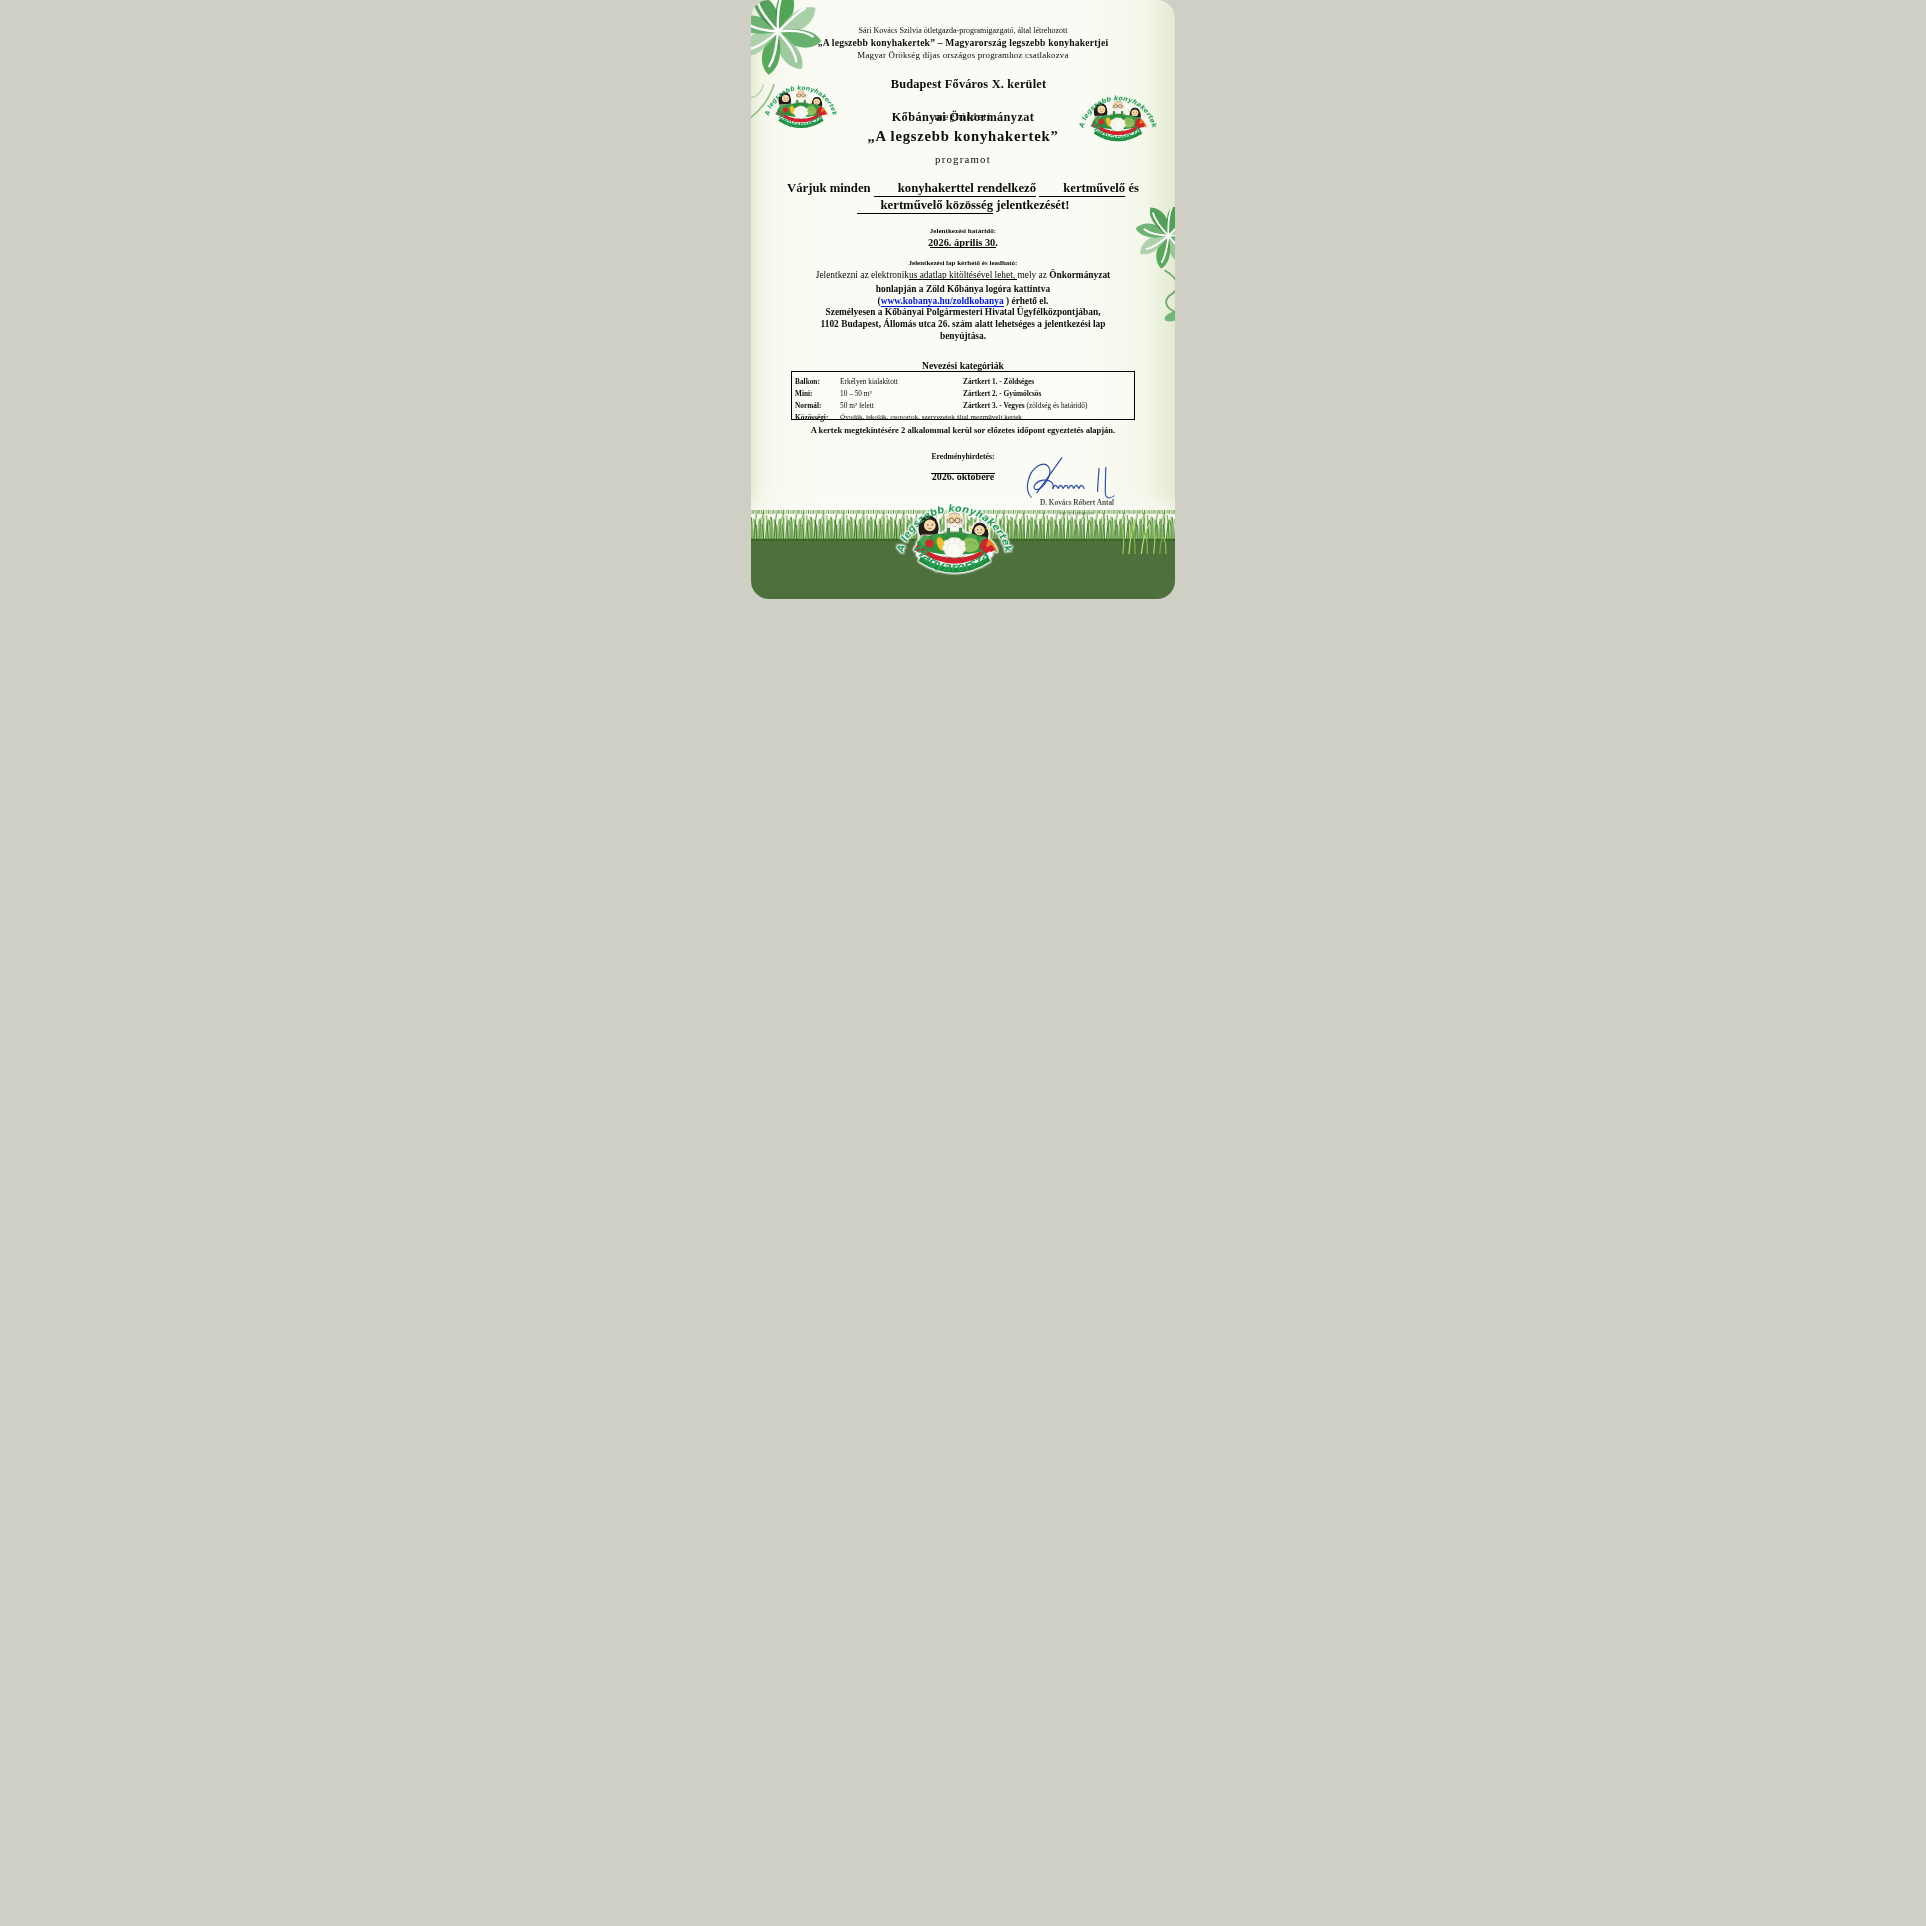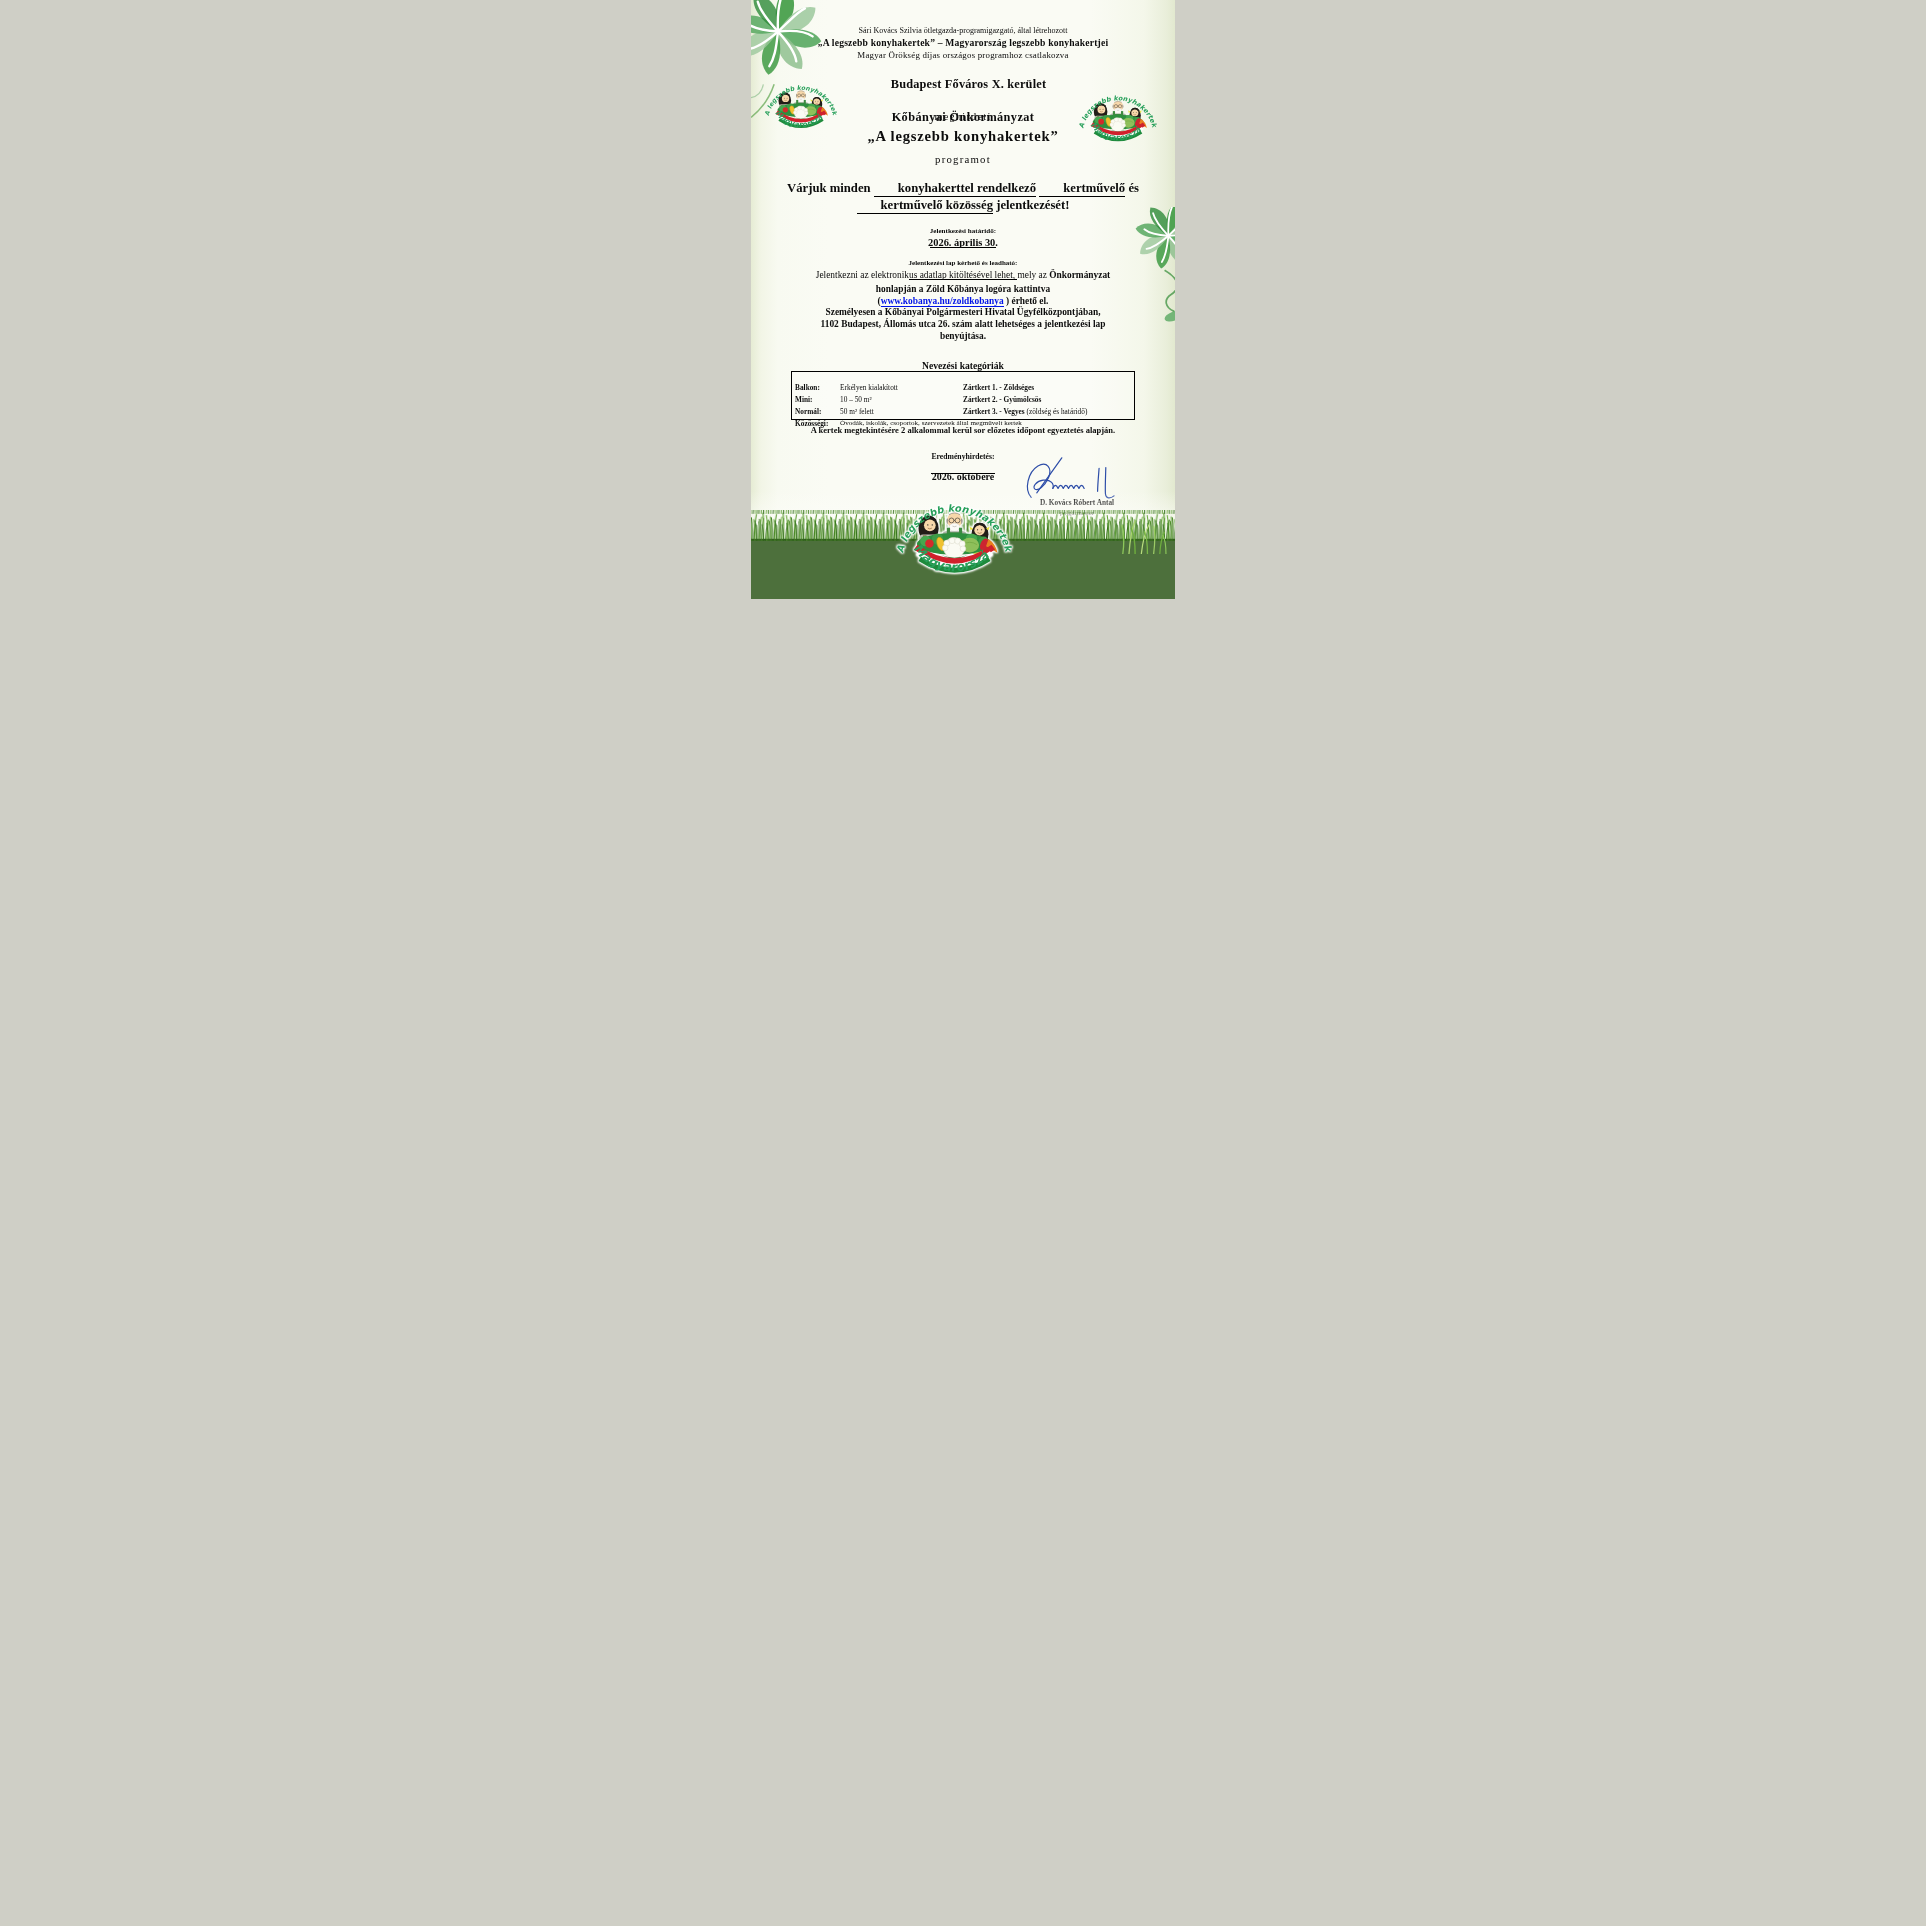--- a/index.html
+++ b/index.html
@@ -7,20 +7,21 @@
     position:relative;
     width:424px;height:599px;
     margin:0 auto;
     overflow:hidden;
     font-family:"Liberation Serif","DejaVu Serif",serif;
     color:#0c0c0c;
     background:
       linear-gradient(90deg, #e6ecd4 0px, #f2f5e6 10px, #f8faf1 27px, #fafbf4 77px,
                       #fafbf4 339px, #f4f7ea 393px, #e9eeda 415px, #e2e9cf 424px),
       #f9faf2;
+    border-radius: 18px;
   }
   .abs{position:absolute;}
   .ctr{left:0;right:0;text-align:center;}
   .b{font-weight:bold;}
   .line{white-space:nowrap;}
   .u-phrase{border-bottom:1.5px solid #000;padding-bottom:1.2px;padding-left:24px;}
   .u-head{border-bottom:1.2px solid #000;padding-bottom:12px;}
   .lnk{color:#0114e8;font-weight:bold;text-decoration:none;border-bottom:1.5px solid #0114e8;cursor:pointer;}
   
   .h1{top:26px;font-size:8px;}
@@ -51,21 +52,21 @@
   .cat-table{
     top:371px;left:40px;width:344px;height:49px;
     border:0.8px solid #000;border-top:1.2px solid #000;border-bottom:1.2px solid #000;
     display:grid;
     grid-template-columns:45px 123px 1fr;
     grid-template-rows:11.6px 11.6px 12.3px 12px;
     align-items:center;
     font-size:7.3px;
     background:rgba(255,255,255,.25);
     box-sizing:border-box;
-    padding-top:10px;
+    padding-top:4px;
   }
   .cat-table .cell{padding-left:3.1px;white-space:nowrap;}
   .cat-table .lbl{font-weight:bold;}
   .cat-table .span2{grid-column:2 / span 2;font-size:7.1px;}
   .rb{font-weight:bold;}
   .note{top:425px;font-size:8.5px;font-weight:bold;}
   .res-label{top:452px;font-size:7.7px;font-weight:bold;}
   .res-value{top:471px;font-size:10px;font-weight:bold;}
   .sig-name{left:266px;width:120px;top:498px;font-size:7.3px;font-weight:bold;text-align:center;}
   .sig-title{left:266px;width:120px;top:509px;font-size:6.5px;text-align:center;}

